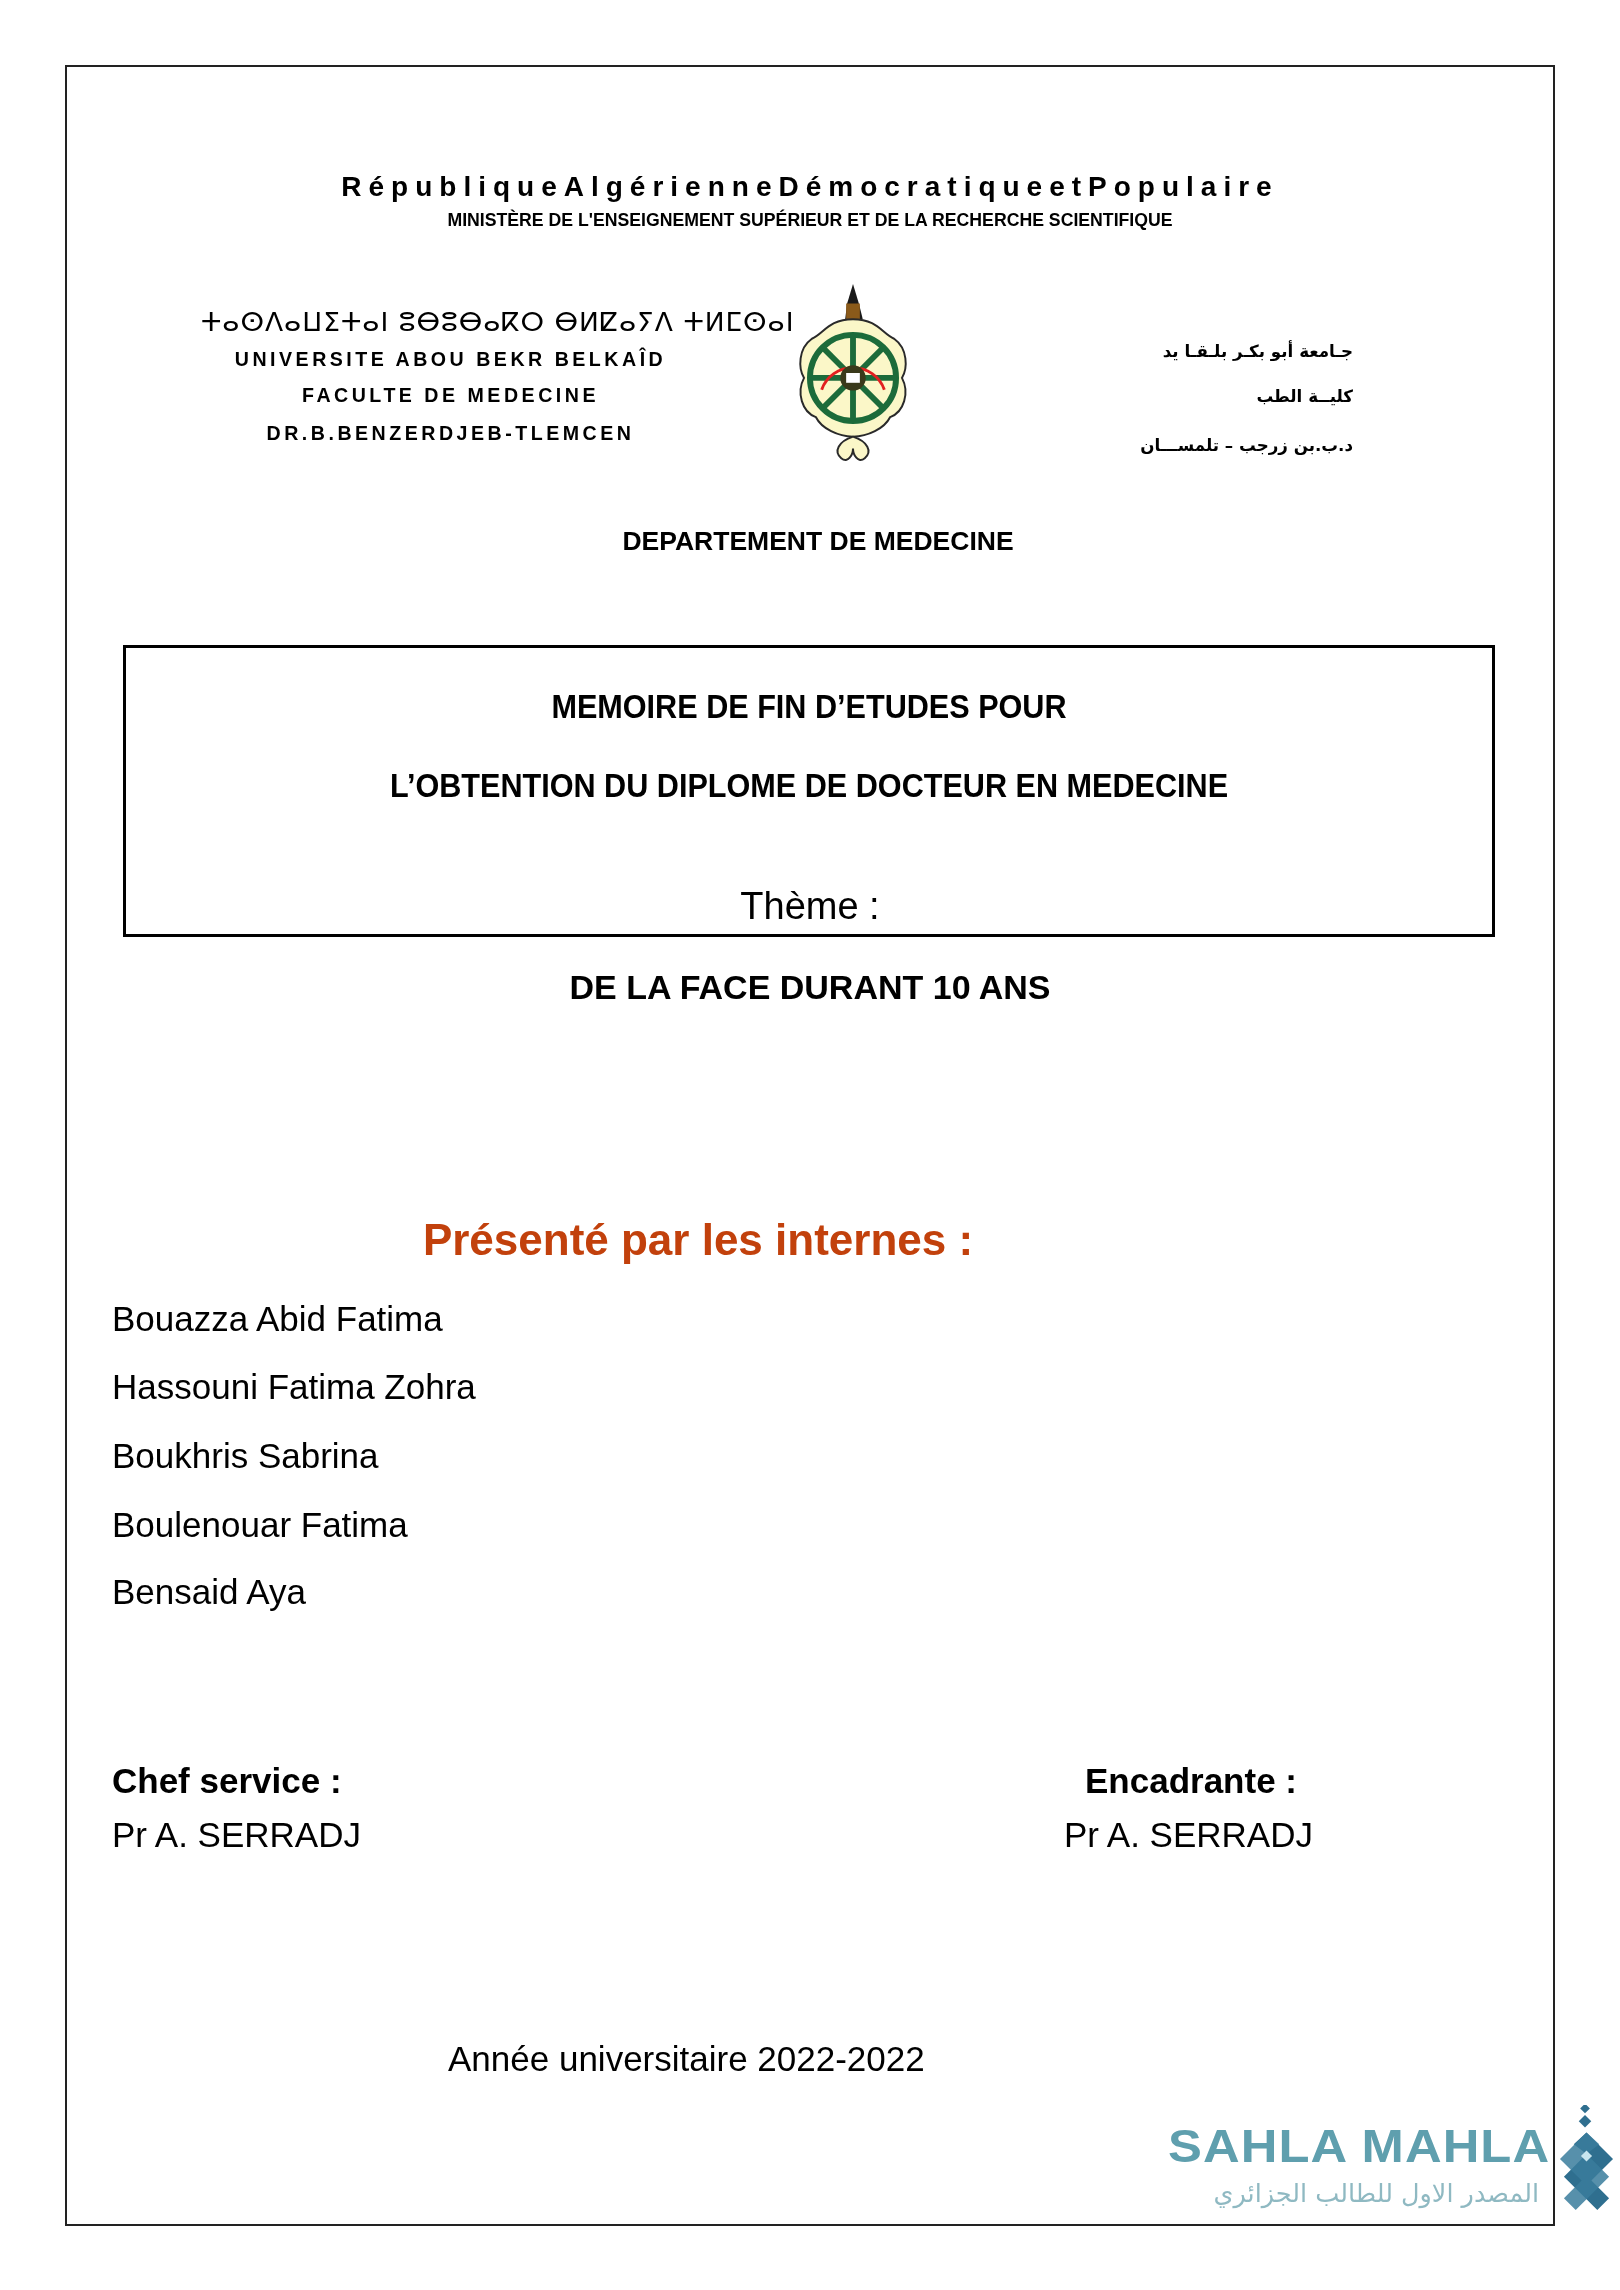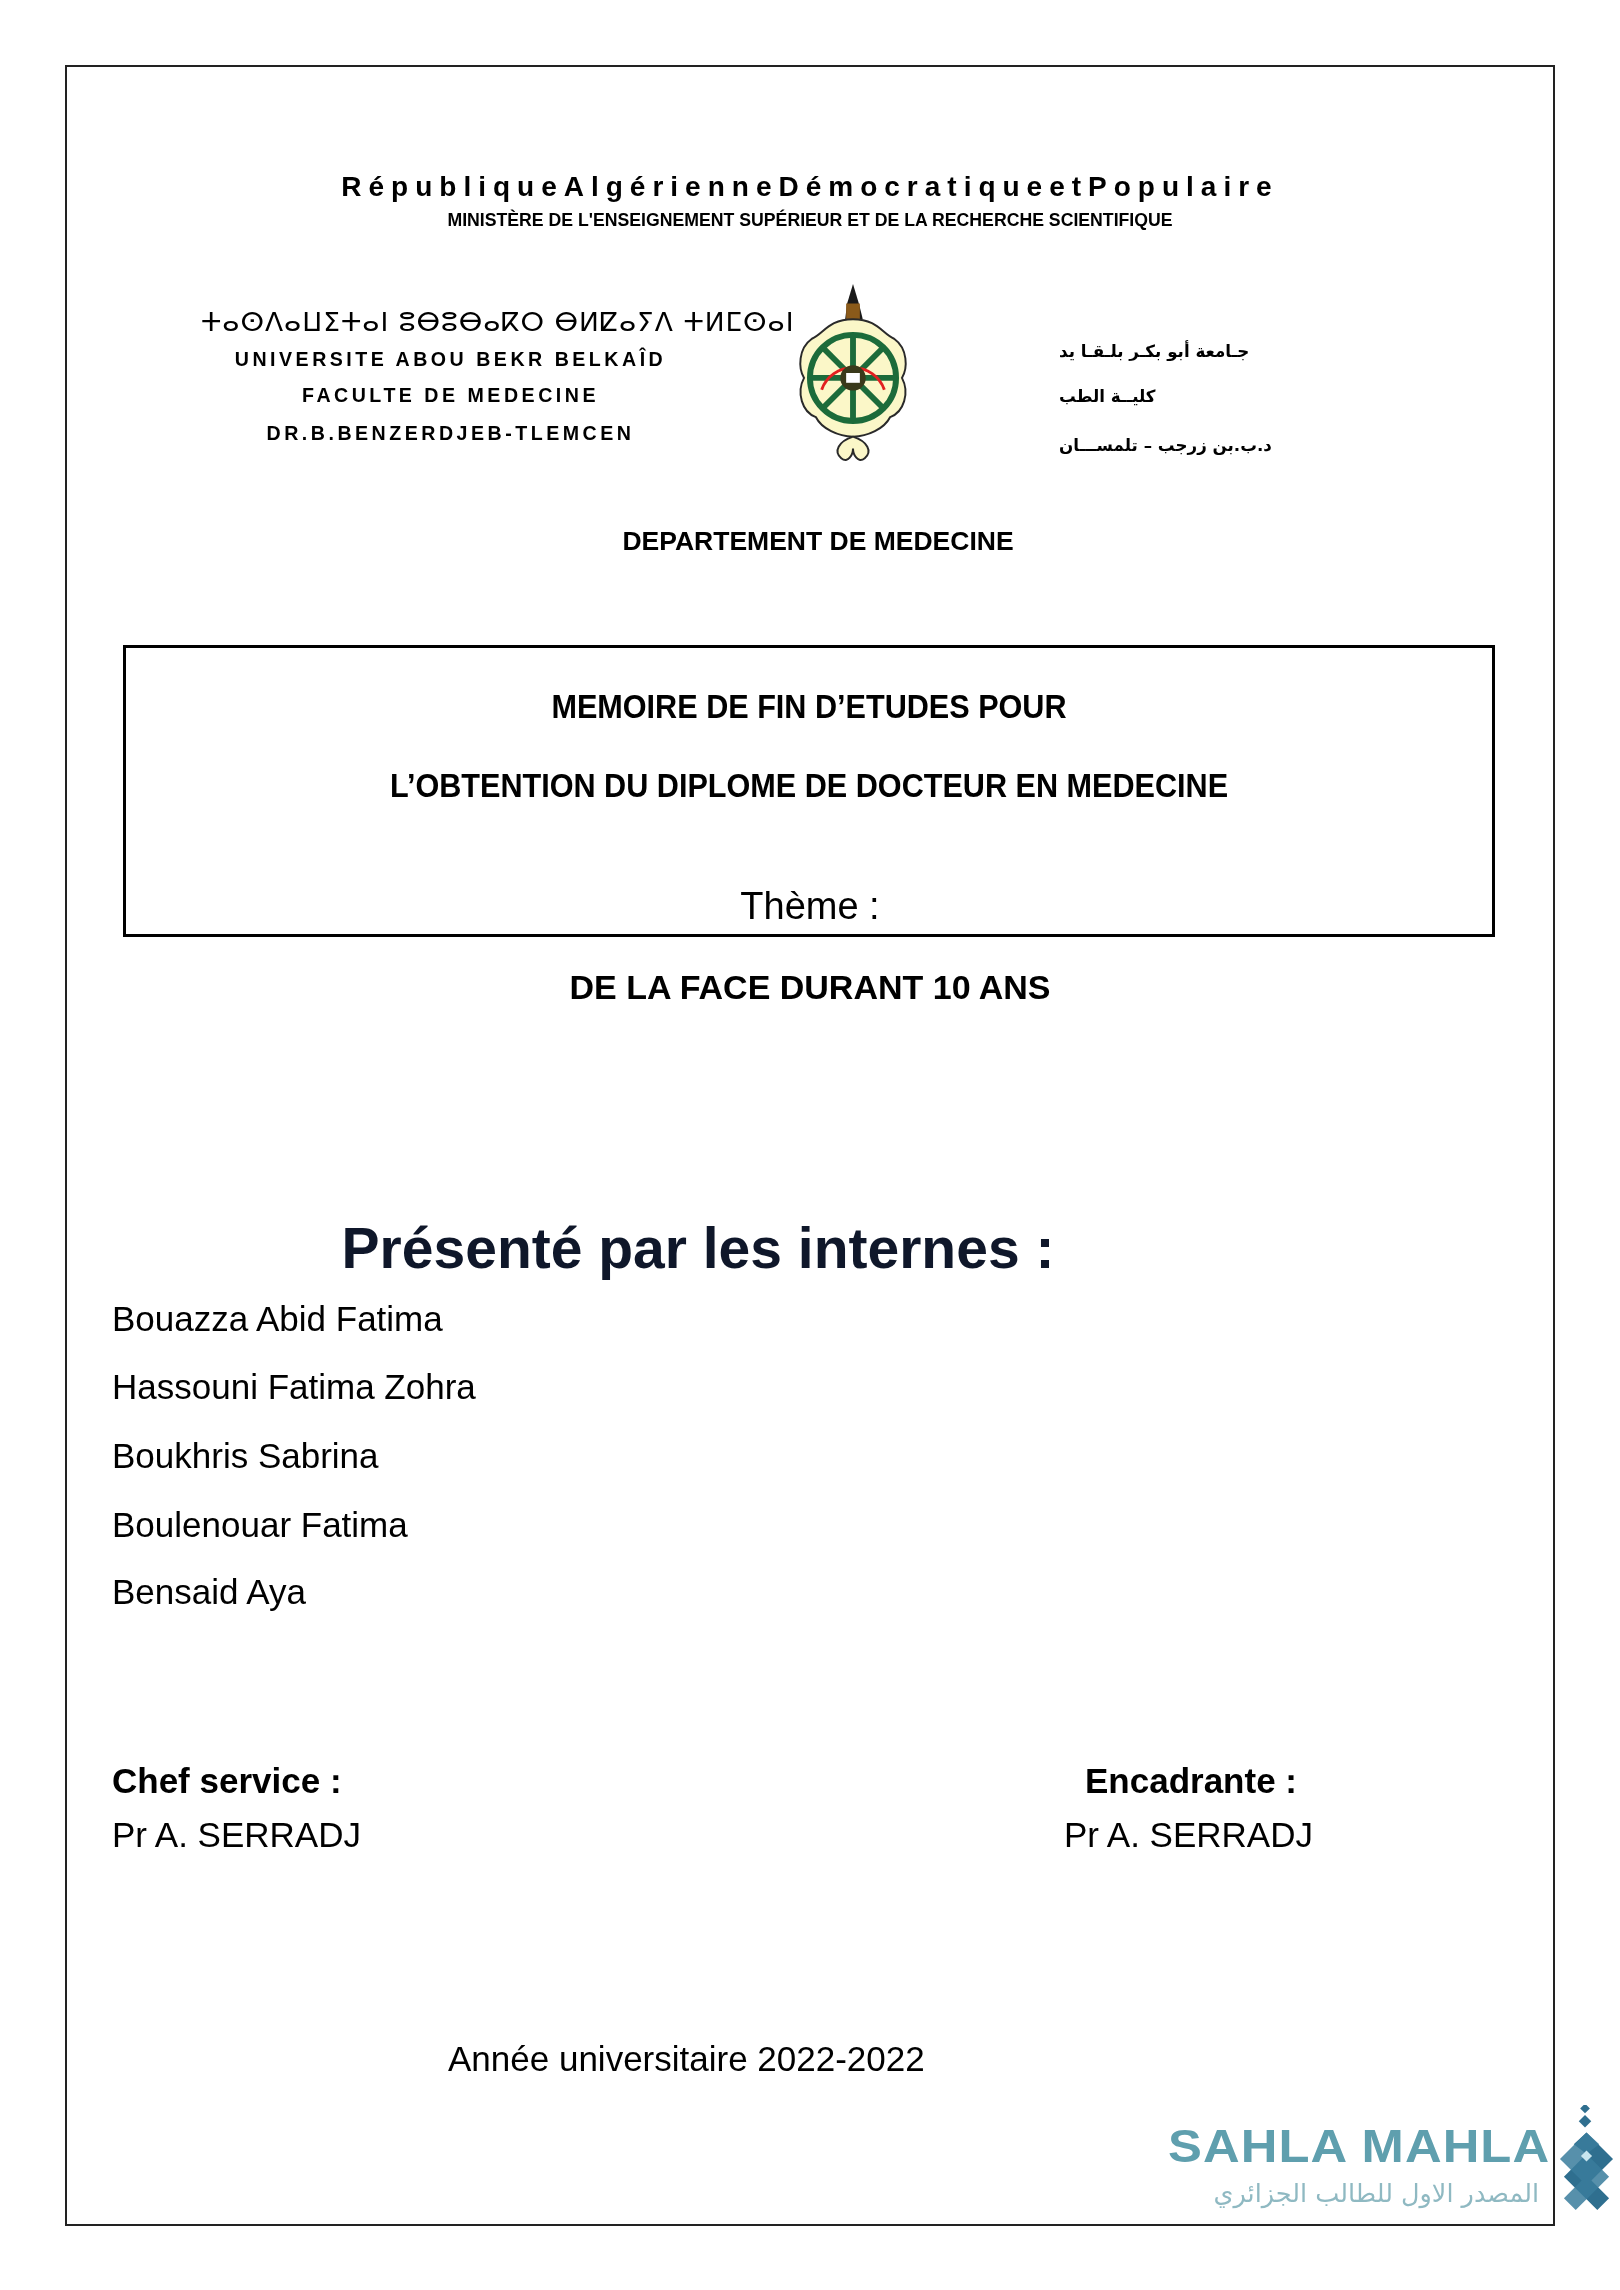--- a/index.html
+++ b/index.html
@@ -6,29 +6,29 @@
   body { width: 1620px; height: 2291px; position: relative; overflow: hidden;
          font-family: "Liberation Sans", sans-serif; color: #000; }
   .page-border { position: absolute; left: 65px; top: 65px; width: 1490px; height: 2161px;
                  border: 2px solid #222; box-sizing: border-box; }
   .abs { position: absolute; }
   .center { text-align: center; }
   .republic { left: 0; width: 1620px; top: 171px; font-weight: bold; font-size: 28px; letter-spacing: 7px; }
   .ministry { left: 0; width: 1620px; top: 209px; font-weight: bold; font-size: 19px; transform: scaleX(0.93); }
   .tifinagh { left: 201px; top: 306px; font-size: 26.5px; letter-spacing: 1px; font-family: "DejaVu Sans", sans-serif; text-align: center; }
   .univ-fr { left: 176px; width: 549px; font-weight: bold; font-size: 19.6px; letter-spacing: 3.5px; text-align: center; }
-  .univ-ar { width: 294px; left: 1059px; font-size: 16.7px; font-weight: bold; text-align: left; direction: rtl;
+  .univ-ar { width: 294px; left: 1059px; font-size: 16.7px; font-weight: bold; text-align: right; direction: rtl;
              font-family: "DejaVu Sans", sans-serif; }
   .logo { left: 794px; top: 280px; width: 118px; height: 186px; }
   .dept { left: 0; width: 1620px; top: 526px; font-weight: bold; font-size: 26.5px; padding-left: 8px; }
   .memoire-box { left: 123px; top: 645px; width: 1372px; height: 292px; border: 3.9px solid #000; box-sizing: border-box; }
   .memoire-line { left: 0; width: 100%; font-weight: bold; font-size: 34px; transform: scaleX(0.9); }
   .theme-label { left: 0; width: 1620px; top: 885px; font-weight: normal; font-size: 38px; }
   .theme-title { left: 0; width: 1620px; top: 967px; font-weight: bold; font-size: 34px; line-height: 41px; }
-  .presented { left: 0; width: 1396px; top: 1215px; font-weight: bold; font-size: 57px; color: #0f172a; }
+  .presented { left: 0; width: 1396px; top: 1215px; font-weight: bold; font-size: 44px; color: #c2410c; }
   .intern { left: 112px; font-size: 35px; }
   .role-label { font-weight: bold; font-size: 35px; }
   .role-name { font-size: 35px; }
   .year { left: 448px; top: 2039px; font-size: 35px; }
   .wm-text { left: 1168px; top: 2118px; font-size: 47px; font-weight: bold; color: #5f9fae; letter-spacing: 1px; transform: scaleX(1.08); transform-origin: left; }
   .wm-ar { left: 1176px; top: 2178px; font-size: 25.5px; color: #8fb9c2; direction: rtl; width: 363px; font-family: "DejaVu Sans", sans-serif; }
   .wm-icon { left: 1552px; top: 2105px; width: 69px; height: 108px; }
 </style>
 </head>
 <body>

